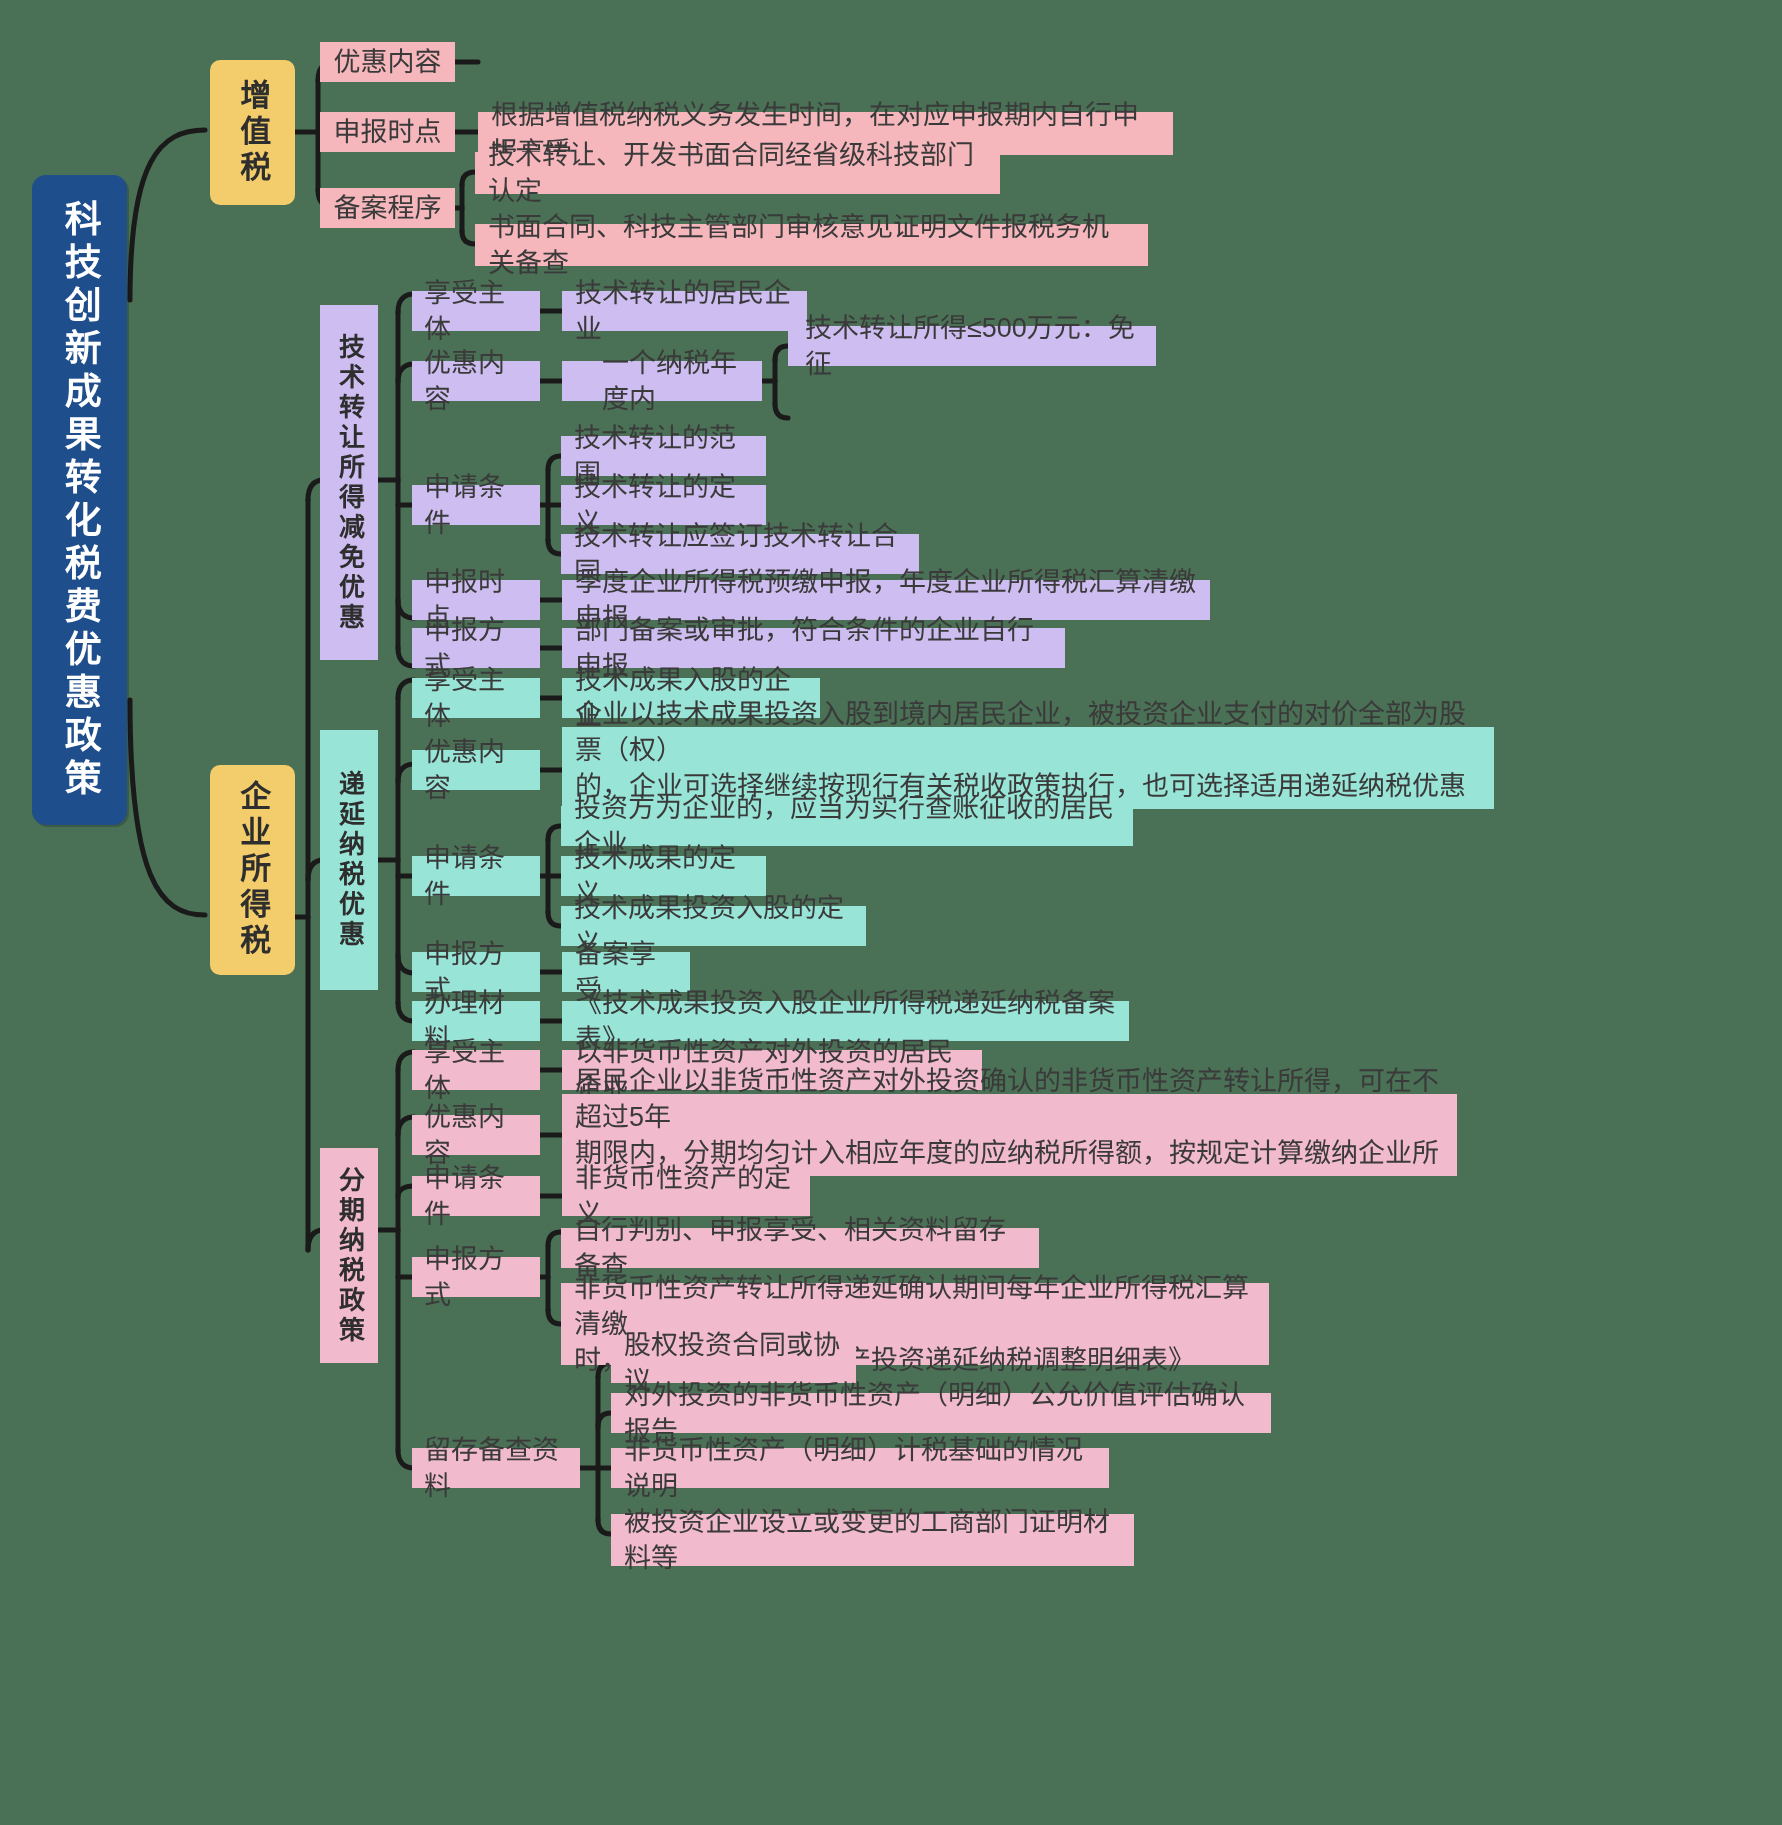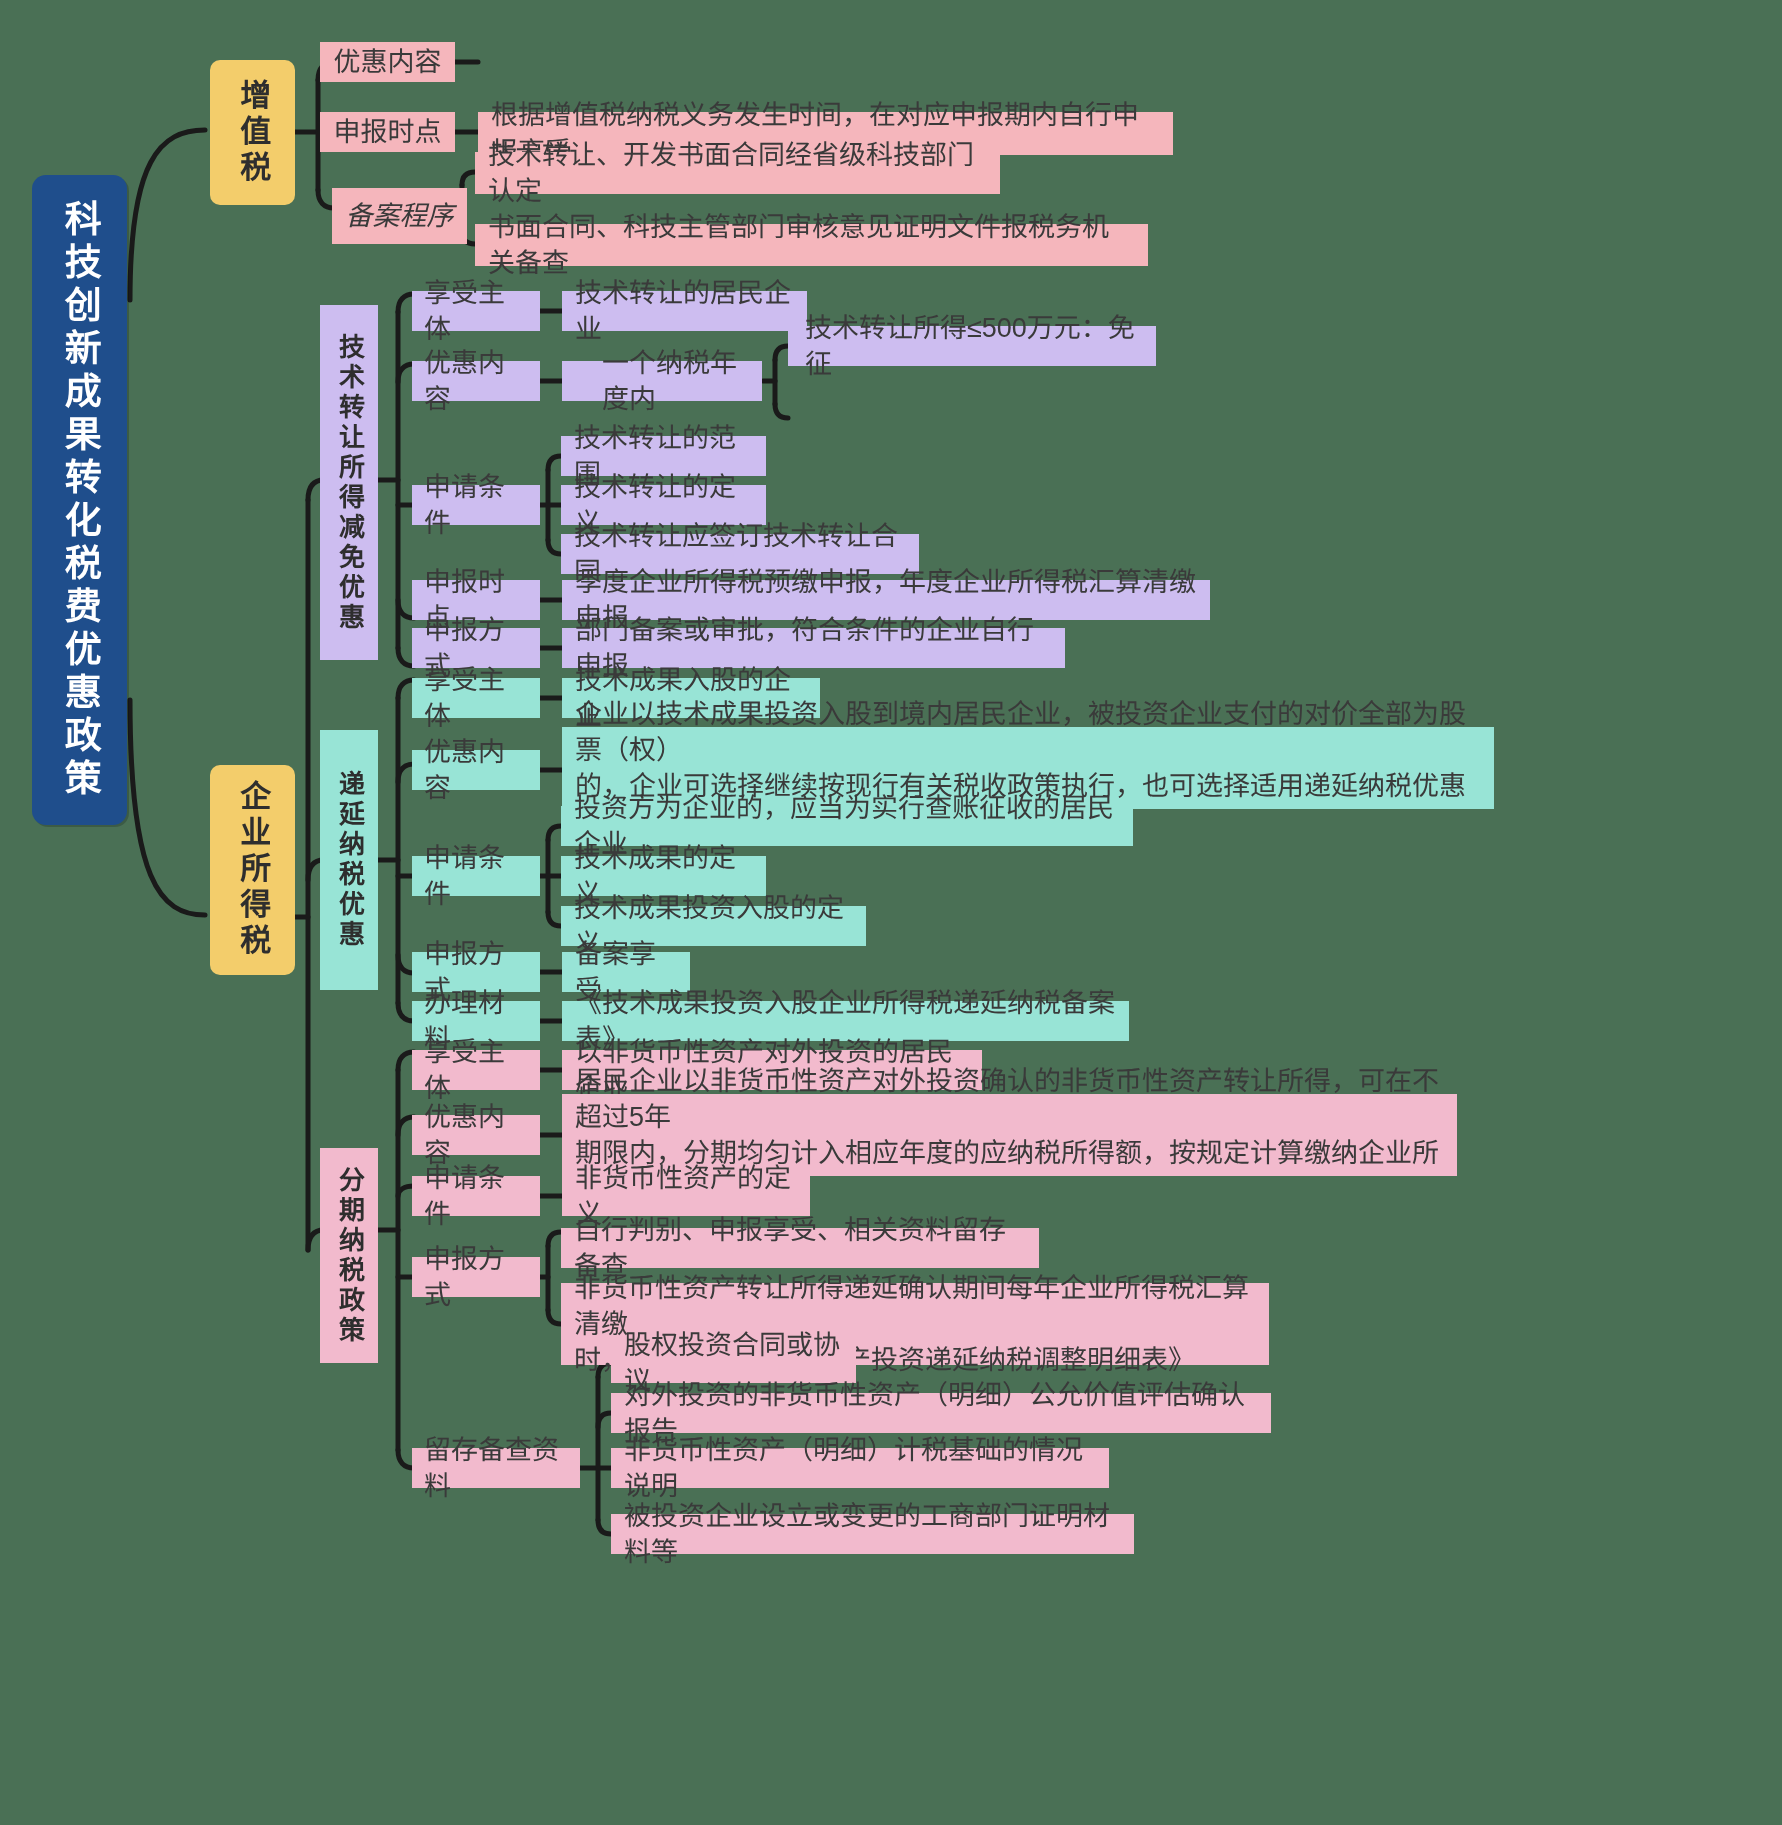--- a/index.html
+++ b/index.html
@@ -196,21 +196,21 @@
     <span>优惠内容</span>
   </div>
 
   <div class="node lbl c-pink" style="left:320px; top:112px; width:135px; height:40px;">
     <span>申报时点</span>
   </div>
   <div class="node txt c-pink" style="left:478px; top:112px; width:695px; height:43px;">
     <span>根据增值税纳税义务发生时间，在对应申报期内自行申报享受</span>
   </div>
 
-  <div class="node lbl c-pink" style="left:332px; top:188px; width:135px; height:56px;font-style:italic;">
+  <div class="node lbl c-pink" style="left:320px; top:188px; width:135px; height:40px;">
     <span>备案程序</span>
   </div>
   <div class="node txt c-pink" style="left:475px; top:152px; width:525px; height:42px;">
     <span>技术转让、开发书面合同经省级科技部门认定</span>
   </div>
   <div class="node txt c-pink" style="left:475px; top:224px; width:673px; height:42px;">
     <span>书面合同、科技主管部门审核意见证明文件报税务机关备查</span>
   </div>
 
   <div class="node l2v c-purple" style="left:320px; top:305px; width:58px; height:355px;">
@@ -349,17 +349,17 @@
   </div>
   <div class="node txt c-pink2" style="left:611px; top:1343px; width:245px; height:40px;">
     <span>股权投资合同或协议</span>
   </div>
   <div class="node txt c-pink2" style="left:611px; top:1393px; width:660px; height:40px;">
     <span>对外投资的非货币性资产（明细）公允价值评估确认报告</span>
   </div>
   <div class="node txt c-pink2" style="left:611px; top:1448px; width:498px; height:40px;">
     <span>非货币性资产（明细）计税基础的情况说明</span>
   </div>
-  <div class="node txt c-pink2" style="left:611px; top:1514px; width:523px; height:40px;">
+  <div class="node txt c-pink2" style="left:611px; top:1514px; width:523px; height:52px;">
     <span>被投资企业设立或变更的工商部门证明材料等</span>
   </div>
 
 </div>
 
 </body></html>

